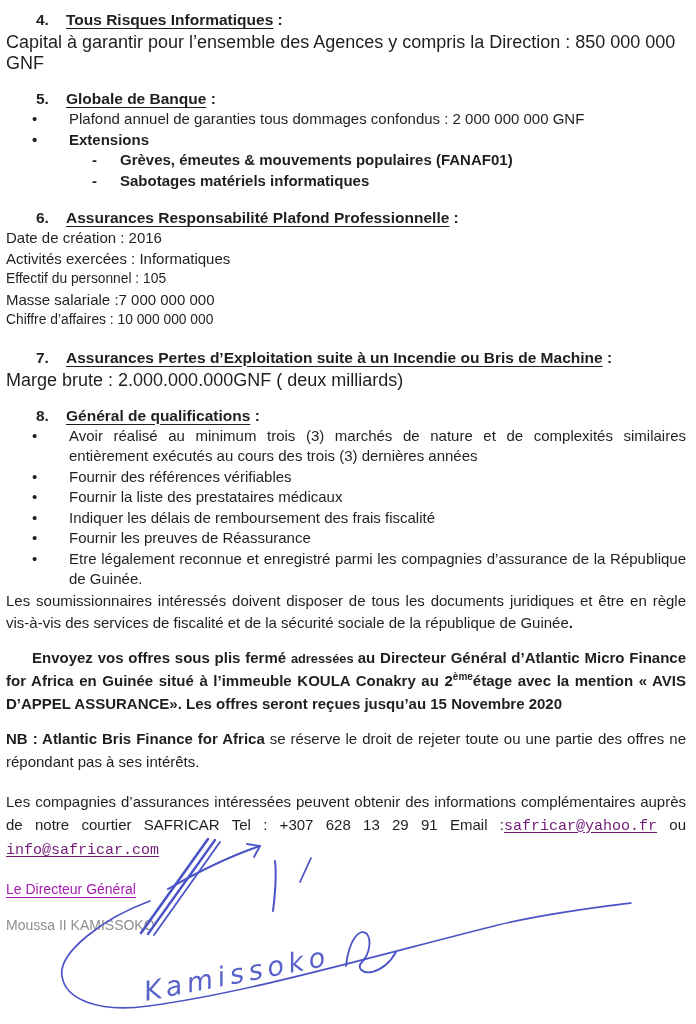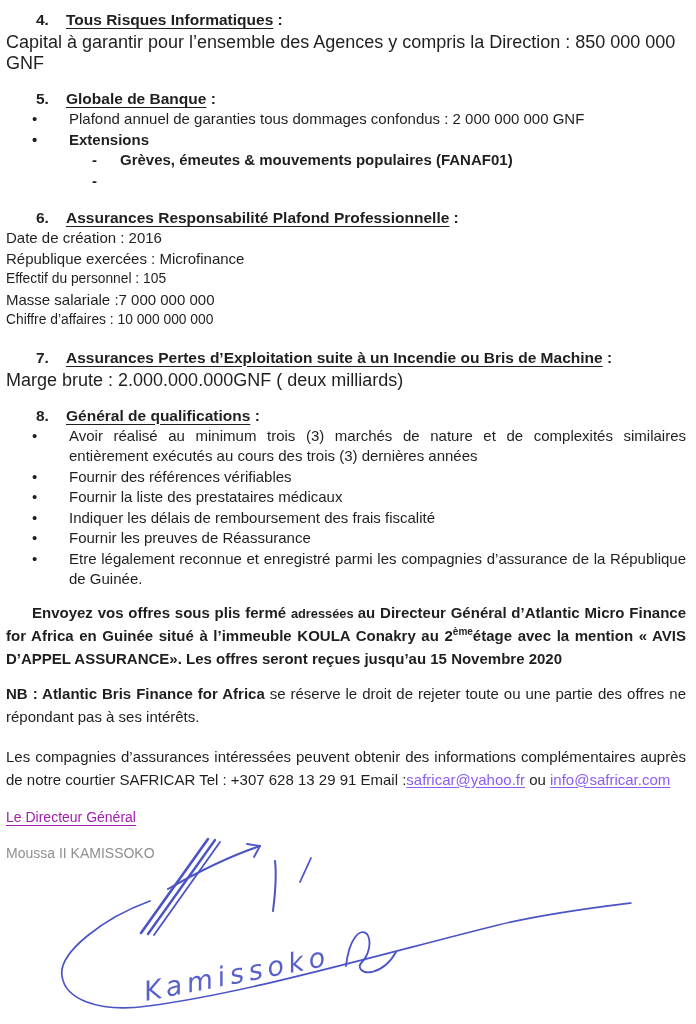--- a/index.html
+++ b/index.html
@@ -37,21 +37,21 @@
   .para.bold{font-weight:bold;}
   .indent{text-indent:26px;}
   .small-run{font-size:12.8px;}
   sup.sm{font-size:10px;vertical-align:super;line-height:0;}
 
   .mt-2{margin-top:2px;}
   .mt-12{margin-top:12px;}
   .mt-13{margin-top:13px;}
   .mt-18{margin-top:18px;}
 
-  a.mail{color:#8b5cf6;text-decoration:underline;text-underline-offset:2px;cursor:pointer;}
+  a.mail{color:#701a75;text-decoration:underline;text-underline-offset:2px;cursor:pointer;font-family:Liberation Mono, monospace;}
 
   
   .sig-role{margin-top:16px;font-size:14px;color:#a21caf;line-height:20px;}
   .sig-role span{text-decoration:underline;text-underline-offset:3px;}
   .sig-name{margin-top:16px;font-size:14px;color:#8f8f8f;line-height:20px;}
   .sig-svg{position:absolute;left:28px;top:833px;width:632px;height:190px;pointer-events:none;}
   .sig-svg path{fill:none;stroke-linecap:round;}
   .sig-script{font-style:italic;letter-spacing:5px;font-size:27px;
               font-family:"DejaVu Sans",sans-serif;}
 </style>
@@ -77,28 +77,29 @@
   <div class="li bold">
     <span class="marker">•</span>
     <span class="txt">Extensions</span>
   </div>
   <div class="li sub bold">
     <span class="marker">-</span>
     <span class="txt">Grèves, émeutes &amp; mouvements populaires (FANAF01)</span>
   </div>
   <div class="li sub bold">
     <span class="marker">-</span>
+    <span class="txt">Sabotages matériels informatiques</span>
   </div>
 
   <div class="num-item sec-gap-lg">
     <span class="num">6.</span>
     <span><span class="u">Assurances Responsabilité Plafond Professionnelle</span><span> :</span></span>
   </div>
   <p class="fact-line">Date de création : 2016</p>
-  <p class="fact-line">République exercées : Microfinance</p>
+  <p class="fact-line">Activités exercées : Informatiques</p>
   <p class="fact-line small">Effectif du personnel : 105</p>
   <p class="fact-line">Masse salariale :7 000 000 000</p>
   <p class="fact-line small">Chiffre d’affaires : 10 000 000 000</p>
 
   <div class="num-item sec-gap-lg">
     <span class="num">7.</span>
     <span><span class="u">Assurances Pertes d’Exploitation suite à un Incendie ou Bris de Machine</span><span> :</span></span>
   </div>
   <p class="body-line mt-2">Marge brute : 2.000.000.000GNF ( deux milliards)</p>
 
@@ -124,20 +125,21 @@
   </div>
   <div class="li">
     <span class="marker">•</span>
     <span class="txt">Fournir les preuves de Réassurance</span>
   </div>
   <div class="li">
     <span class="marker">•</span>
     <span class="txt">Etre légalement reconnue et enregistré parmi les compagnies d’assurance de la République de Guinée.</span>
   </div>
 
+  <p class="para"><span>Les soumissionnaires intéressés doivent disposer de tous les documents juridiques et être en règle vis-à-vis des services de fiscalité et de la sécurité sociale de la république de Guinée</span><span class="b">.</span></p>
 
   <p class="para bold indent mt-12"><span>Envoyez vos offres sous plis fermé </span><span class="small-run">adressées </span><span>au Directeur Général d’Atlantic Micro Finance for Africa en Guinée situé à l’immeuble KOULA Conakry au 2</span><sup class="sm">ème</sup><span>étage avec la mention « AVIS D’APPEL ASSURANCE». Les offres seront reçues jusqu’au 15 Novembre 2020</span></p>
 
   <p class="para mt-13"><span class="b">NB : Atlantic Bris Finance for Africa</span><span> se réserve le droit de rejeter toute ou une partie des offres ne répondant pas à ses intérêts.</span></p>
 
   <p class="para mt-18"><span>Les compagnies d’assurances intéressées peuvent obtenir des informations complémentaires auprès de notre courtier SAFRICAR Tel : +307 628 13 29 91 Email :</span><a class="mail">safricar@yahoo.fr</a><span> ou </span><a class="mail">info@safricar.com</a></p>
 
   <p class="sig-role"><span>Le Directeur Général</span></p>
   <p class="sig-name">Moussa II KAMISSOKO</p>
 

